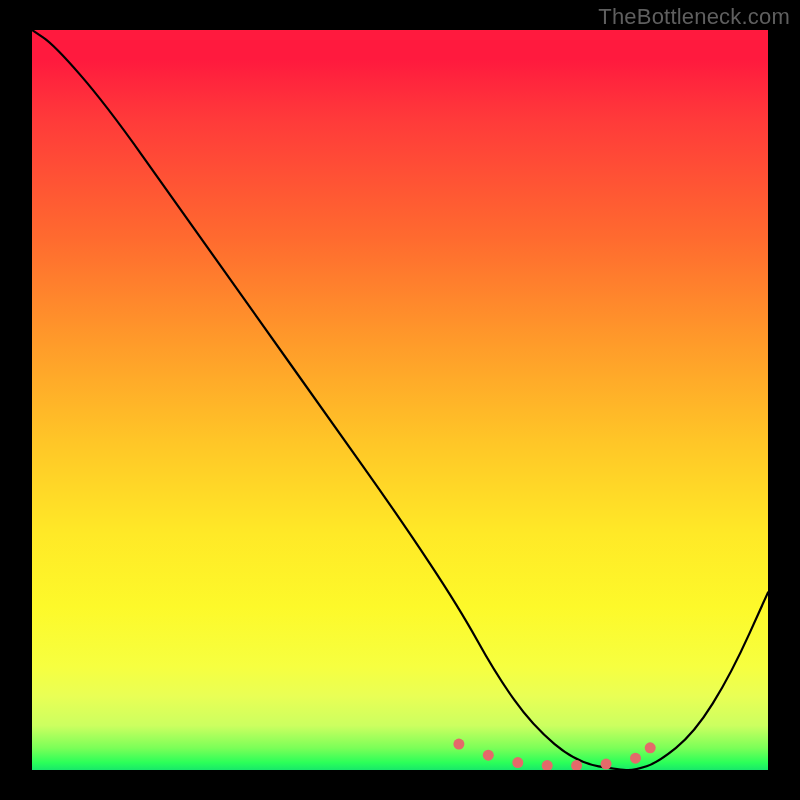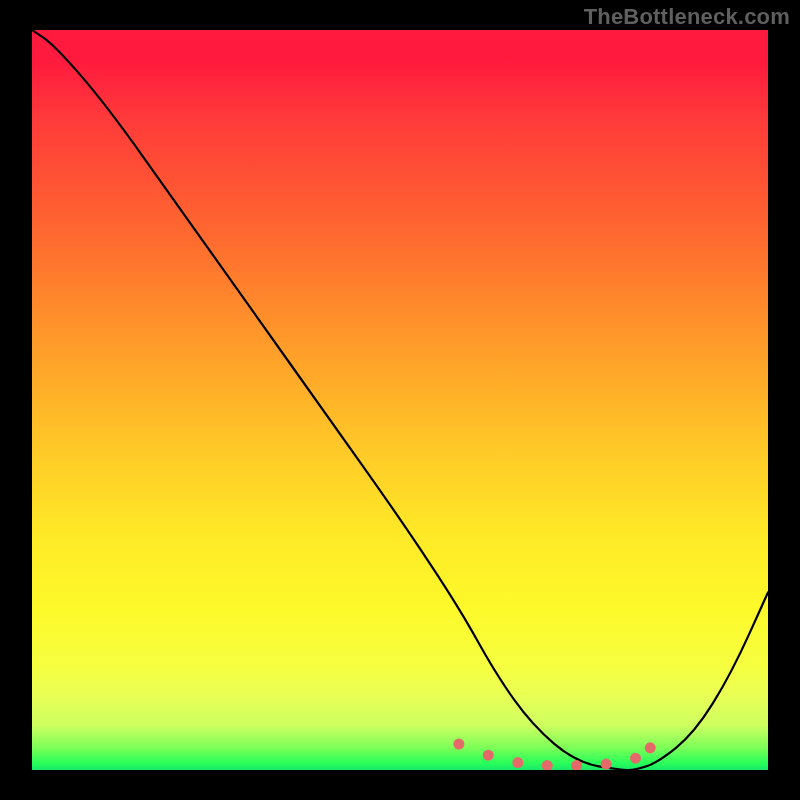--- a/index.html
+++ b/index.html
@@ -16,21 +16,21 @@
     width: 800px;
     height: 800px;
     background: #000;
   }
   .watermark {
     position: absolute;
     top: 4px;
     right: 10px;
     color: #5f5f5f;
     font-size: 22px;
-    font-weight: 700;
+    font-weight: 400;
     letter-spacing: 0.2px;
     z-index: 5;
   }
   .plot {
     position: absolute;
     left: 32px;
     top: 30px;
     width: 736px;
     height: 740px;
     overflow: hidden;

